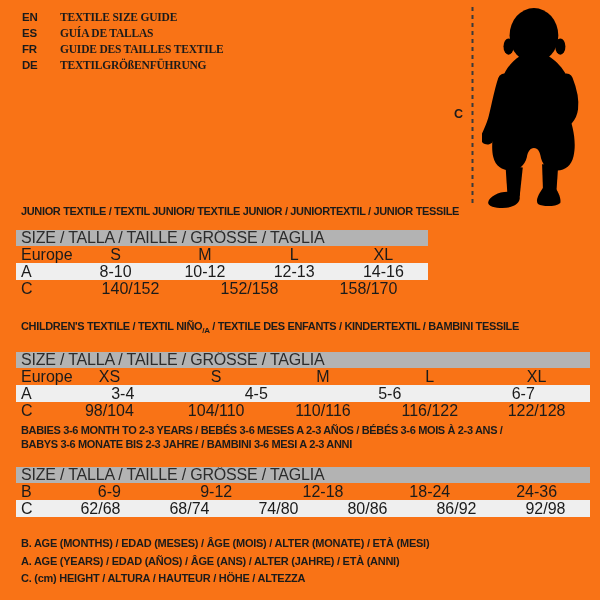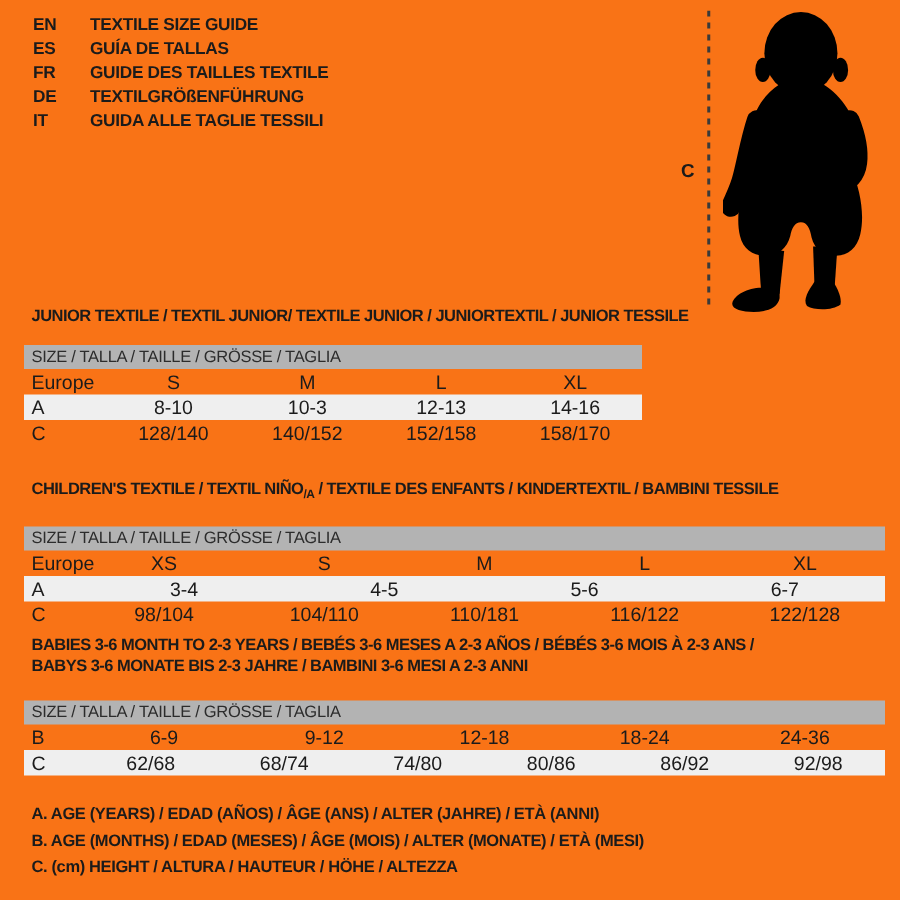--- a/index.html
+++ b/index.html
@@ -5,40 +5,40 @@
   html,body{margin:0;padding:0;}
   .canvas{
     position:relative; width:600px; height:600px; background:#f97316;
     font-family:"Liberation Sans", sans-serif; color:var(--text,#1b1b1b);
     overflow:hidden;
   }
   
   .lang-list{position:absolute; left:22px; top:9px;}
   .lang-row{display:flex; line-height:16px; font-size:11.5px; font-weight:bold; letter-spacing:-0.2px;}
   .lang-code{width:38px; flex:0 0 38px;}
-  .lang-label{white-space:nowrap;}
+  .lang-label{white-space:nowrap;font-family:Liberation Serif, serif;}
   
   .figure{position:absolute; left:440px; top:0; width:160px; height:215px;}
   .dash-line{position:absolute; left:30px; top:7px;}
   .c-label{position:absolute; left:14px; top:107px; font-size:12.5px; font-weight:bold;}
   .baby-svg{position:absolute; left:42px; top:5px;}
   
   .section{position:absolute;}
   .sec-junior{left:16px; top:204px; width:412px;}
   .sec-children{left:16px; top:319px; width:574px;}
   .sec-babies{left:16px; top:423px; width:574px;}
   .sec-title{font-size:11px; font-weight:bold; letter-spacing:-0.35px; line-height:14px; padding-left:5px; white-space:nowrap;}
   .sec-junior .sec-title{margin-bottom:12px;}
   .sec-children .sec-title{margin-bottom:14px;}
   .sec-babies .sec-title{margin-bottom:16px;}
   .sub{font-size:8px; vertical-align:sub;}
   .size-table{width:100%;}
   .size-bar{height:16px; line-height:16px; background:var(--bar-bg,#b3b3b3);
-    font-size:11px; letter-spacing:-0.2px; padding-left:5px; color:#2c2c2c; white-space:nowrap; overflow:hidden;}
-  .trow{display:flex; height:17px; line-height:17px; font-size:13px;align-items:flex-end;}
+    font-size:16px; letter-spacing:-0.2px; padding-left:5px; color:#2c2c2c; white-space:nowrap; overflow:hidden;}
+  .trow{display:flex; height:17px; line-height:17px; font-size:16px;align-items:flex-end;}
   .trow.shaded{background:var(--shade-bg,#efefef);}
   .rlabel{flex:0 0 50px; width:50px; padding-left:5px; text-align:left; white-space:nowrap;}
   .labels-narrow .rlabel{flex:0 0 35px; width:35px;}
   .cell{flex:1; text-align:center; white-space:nowrap;}
   
   .legend{position:absolute; left:21px; top:535px;}
   .legend-line{font-size:11px; font-weight:bold; letter-spacing:-0.25px; line-height:17.5px; white-space:nowrap;}
 </style>
 </head>
 <body>
@@ -54,24 +54,20 @@
         <span class="lang-code">ES</span>
         <span class="lang-label">GUÍA DE TALLAS</span>
       </div>
       <div class="lang-row">
         <span class="lang-code">FR</span>
         <span class="lang-label">GUIDE DES TAILLES TEXTILE</span>
       </div>
       <div class="lang-row">
         <span class="lang-code">DE</span>
         <span class="lang-label">TEXTILGRÖßENFÜHRUNG</span>
-      </div>
-      <div class="lang-row">
-        <span class="lang-code">IT</span>
-        <span class="lang-label">GUIDA ALLE TAGLIE TESSILI</span>
       </div>
     </div>
 
   <div class="figure">
     <svg class="dash-line" width="5" height="200">
       <line x1="2.5" y1="0" x2="2.5" y2="200" stroke="#3a3a3a" stroke-width="2" stroke-dasharray="4 4"></line>
     </svg>
     <div class="c-label">C</div>
     <svg class="baby-svg" width="112" height="203" viewBox="0 0 110 200">
       <g fill="#000000">
@@ -100,27 +96,26 @@
           <div class="trow">
             <span class="rlabel">Europe</span>
             <span class="cell">S</span>
             <span class="cell">M</span>
             <span class="cell">L</span>
             <span class="cell">XL</span>
           </div>
           <div class="trow shaded">
             <span class="rlabel">A</span>
             <span class="cell">8-10</span>
-            <span class="cell">10-3</span>
+            <span class="cell">10-12</span>
             <span class="cell">12-13</span>
             <span class="cell">14-16</span>
           </div>
           <div class="trow">
             <span class="rlabel">C</span>
-            <span class="cell">128/140</span>
             <span class="cell">140/152</span>
             <span class="cell">152/158</span>
             <span class="cell">158/170</span>
           </div>
         </div>
       </div>
       <div class="section sec-children">
         <div class="sec-title">
           <div class="title-line"><span>CHILDREN'S TEXTILE / TEXTIL NIÑO</span><span class="sub">/A</span><span> / TEXTILE DES ENFANTS / KINDERTEXTIL / BAMBINI TESSILE</span></div>
         </div>
@@ -138,21 +133,21 @@
             <span class="rlabel">A</span>
             <span class="cell">3-4</span>
             <span class="cell">4-5</span>
             <span class="cell">5-6</span>
             <span class="cell">6-7</span>
           </div>
           <div class="trow">
             <span class="rlabel">C</span>
             <span class="cell">98/104</span>
             <span class="cell">104/110</span>
-            <span class="cell">110/181</span>
+            <span class="cell">110/116</span>
             <span class="cell">116/122</span>
             <span class="cell">122/128</span>
           </div>
         </div>
       </div>
       <div class="section sec-babies">
         <div class="sec-title">
           <div class="title-line"><span>BABIES 3-6 MONTH TO 2-3 YEARS / BEBÉS 3-6 MESES A 2-3 AÑOS / BÉBÉS 3-6 MOIS À 2-3 ANS /</span></div>
           <div class="title-line"><span>BABYS 3-6 MONATE BIS 2-3 JAHRE / BAMBINI 3-6 MESI A 2-3 ANNI</span></div>
         </div>
@@ -173,18 +168,18 @@
             <span class="cell">74/80</span>
             <span class="cell">80/86</span>
             <span class="cell">86/92</span>
             <span class="cell">92/98</span>
           </div>
         </div>
       </div>
     </div>
 
   <div class="legend">
+      <div class="legend-line">B. AGE (MONTHS) / EDAD (MESES) / ÂGE (MOIS) / ALTER (MONATE) / ETÀ (MESI)</div>
       <div class="legend-line">A. AGE (YEARS) / EDAD (AÑOS) / ÂGE (ANS) / ALTER (JAHRE) / ETÀ (ANNI)</div>
-      <div class="legend-line">B. AGE (MONTHS) / EDAD (MESES) / ÂGE (MOIS) / ALTER (MONATE) / ETÀ (MESI)</div>
       <div class="legend-line">C. (cm) HEIGHT / ALTURA / HAUTEUR / HÖHE / ALTEZZA</div>
     </div>
 
 </div>
 
 </body></html>

